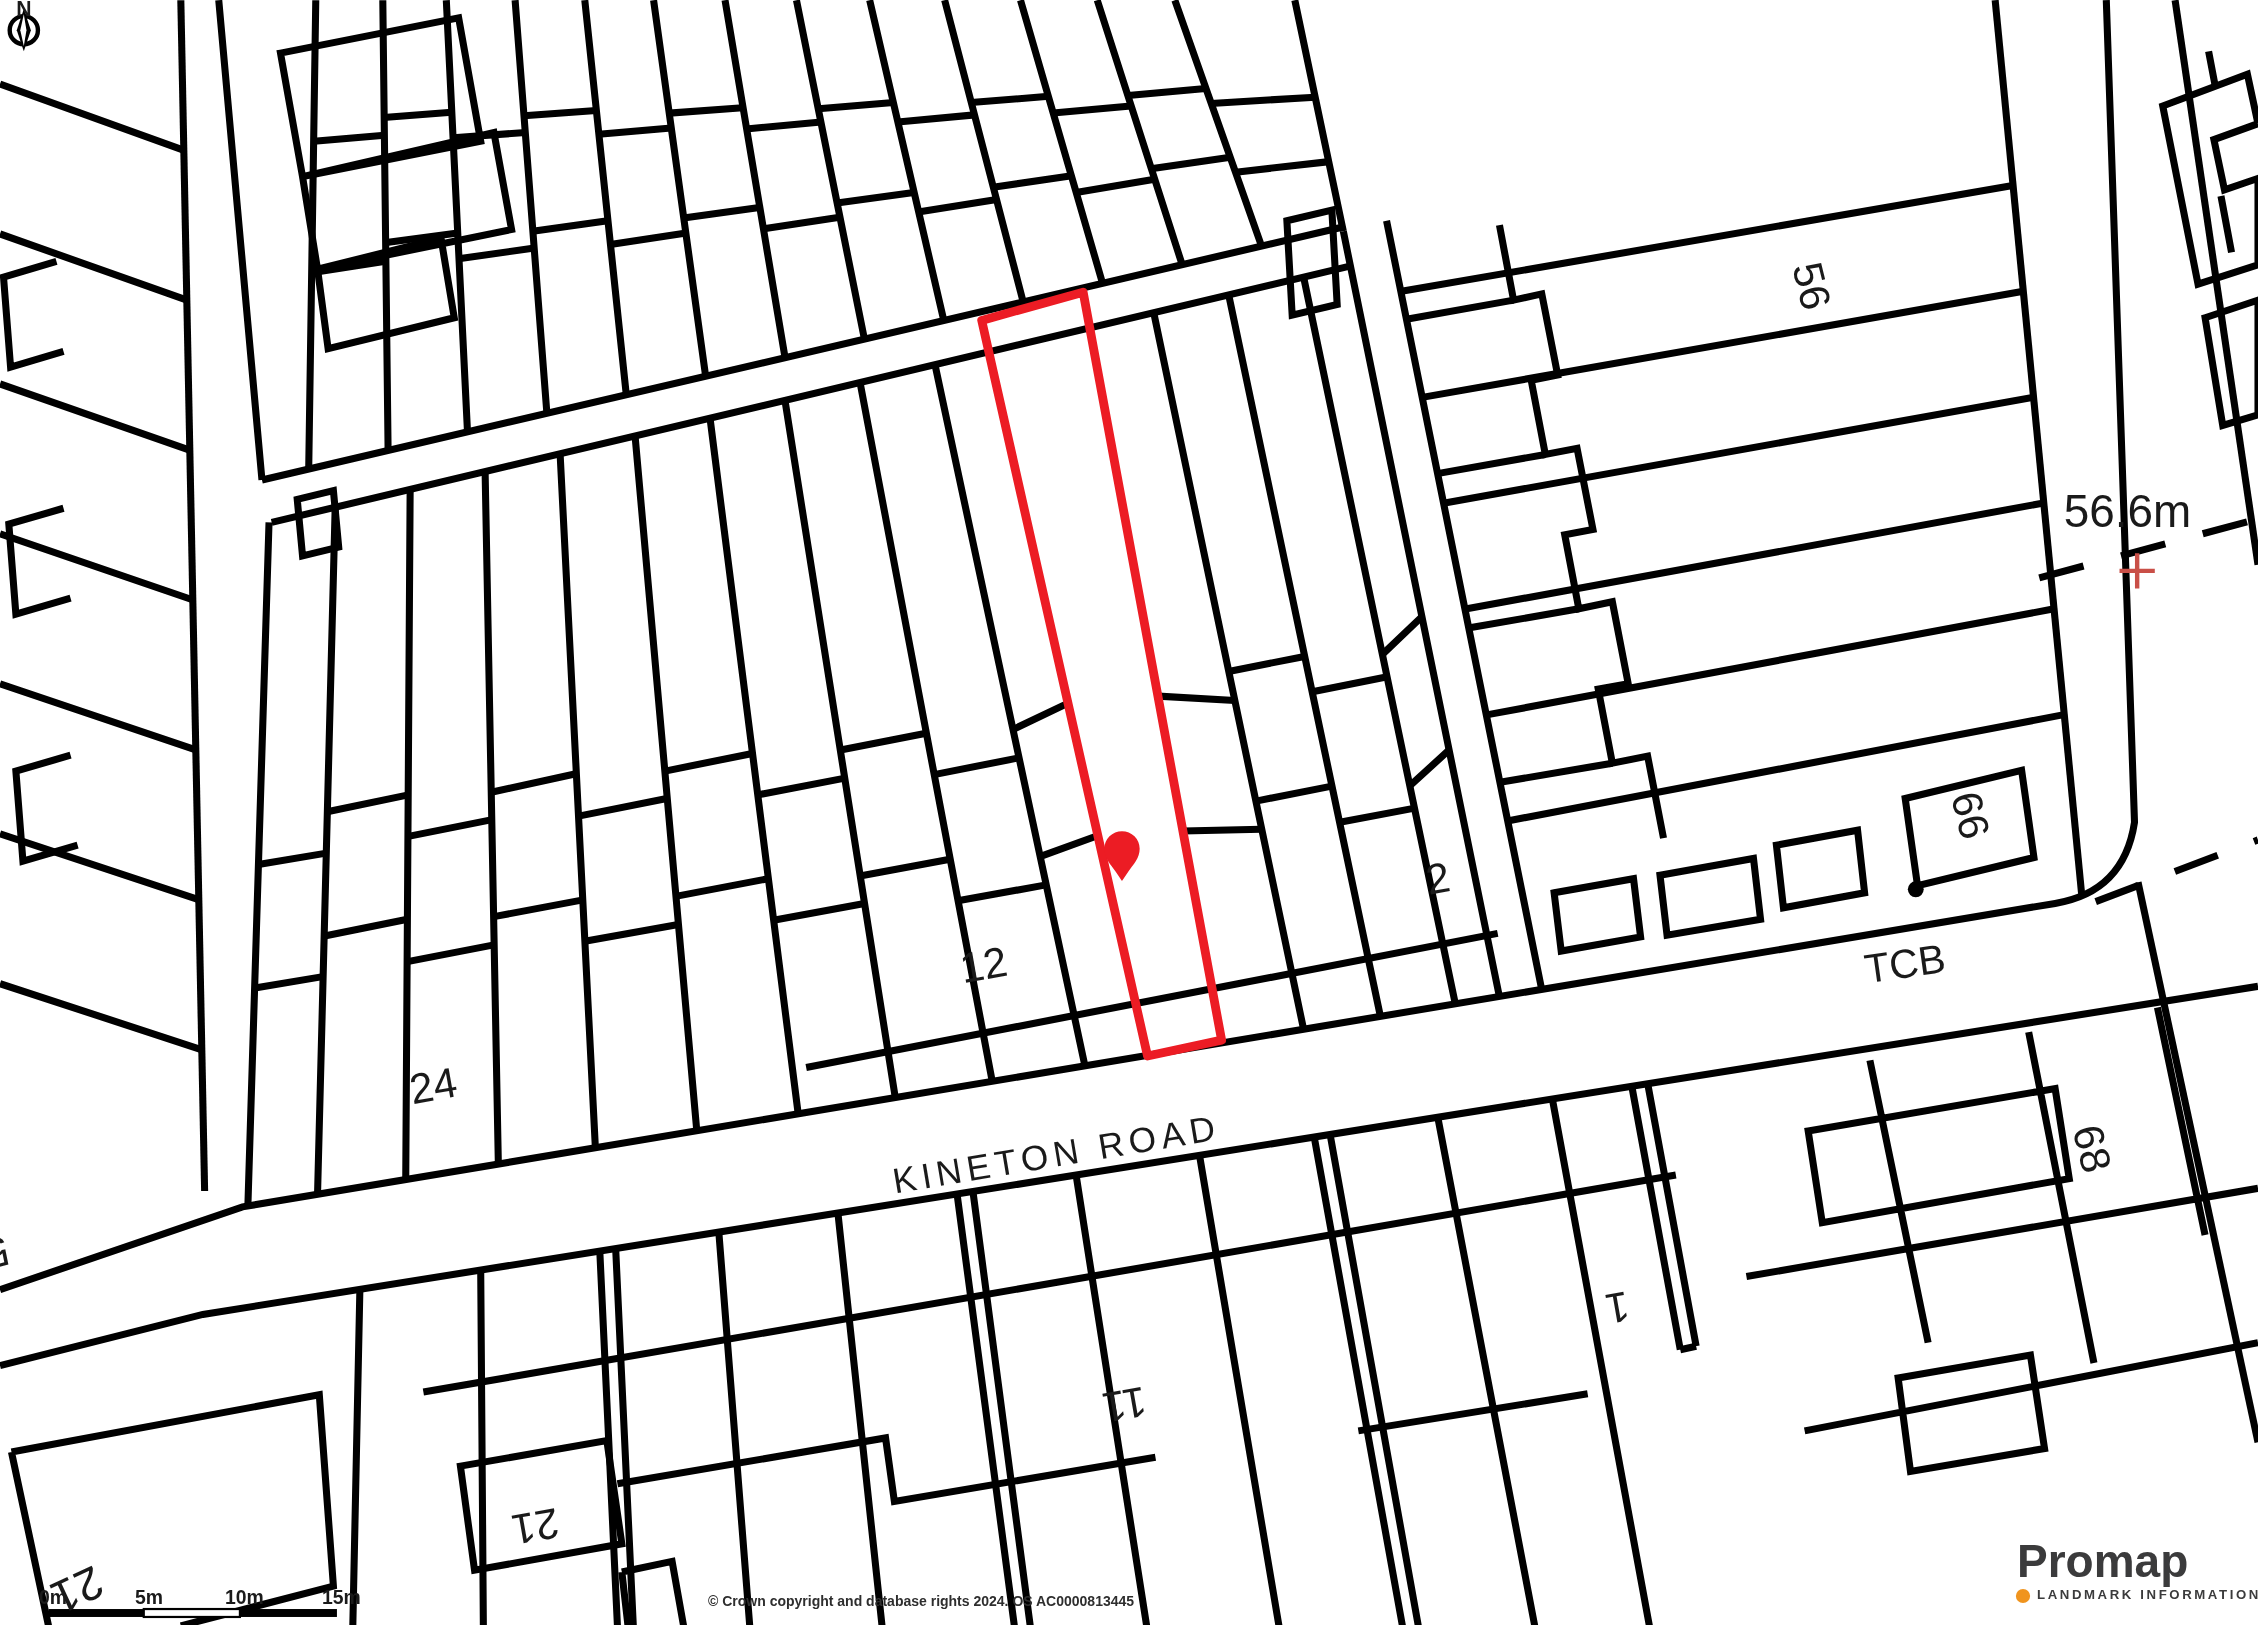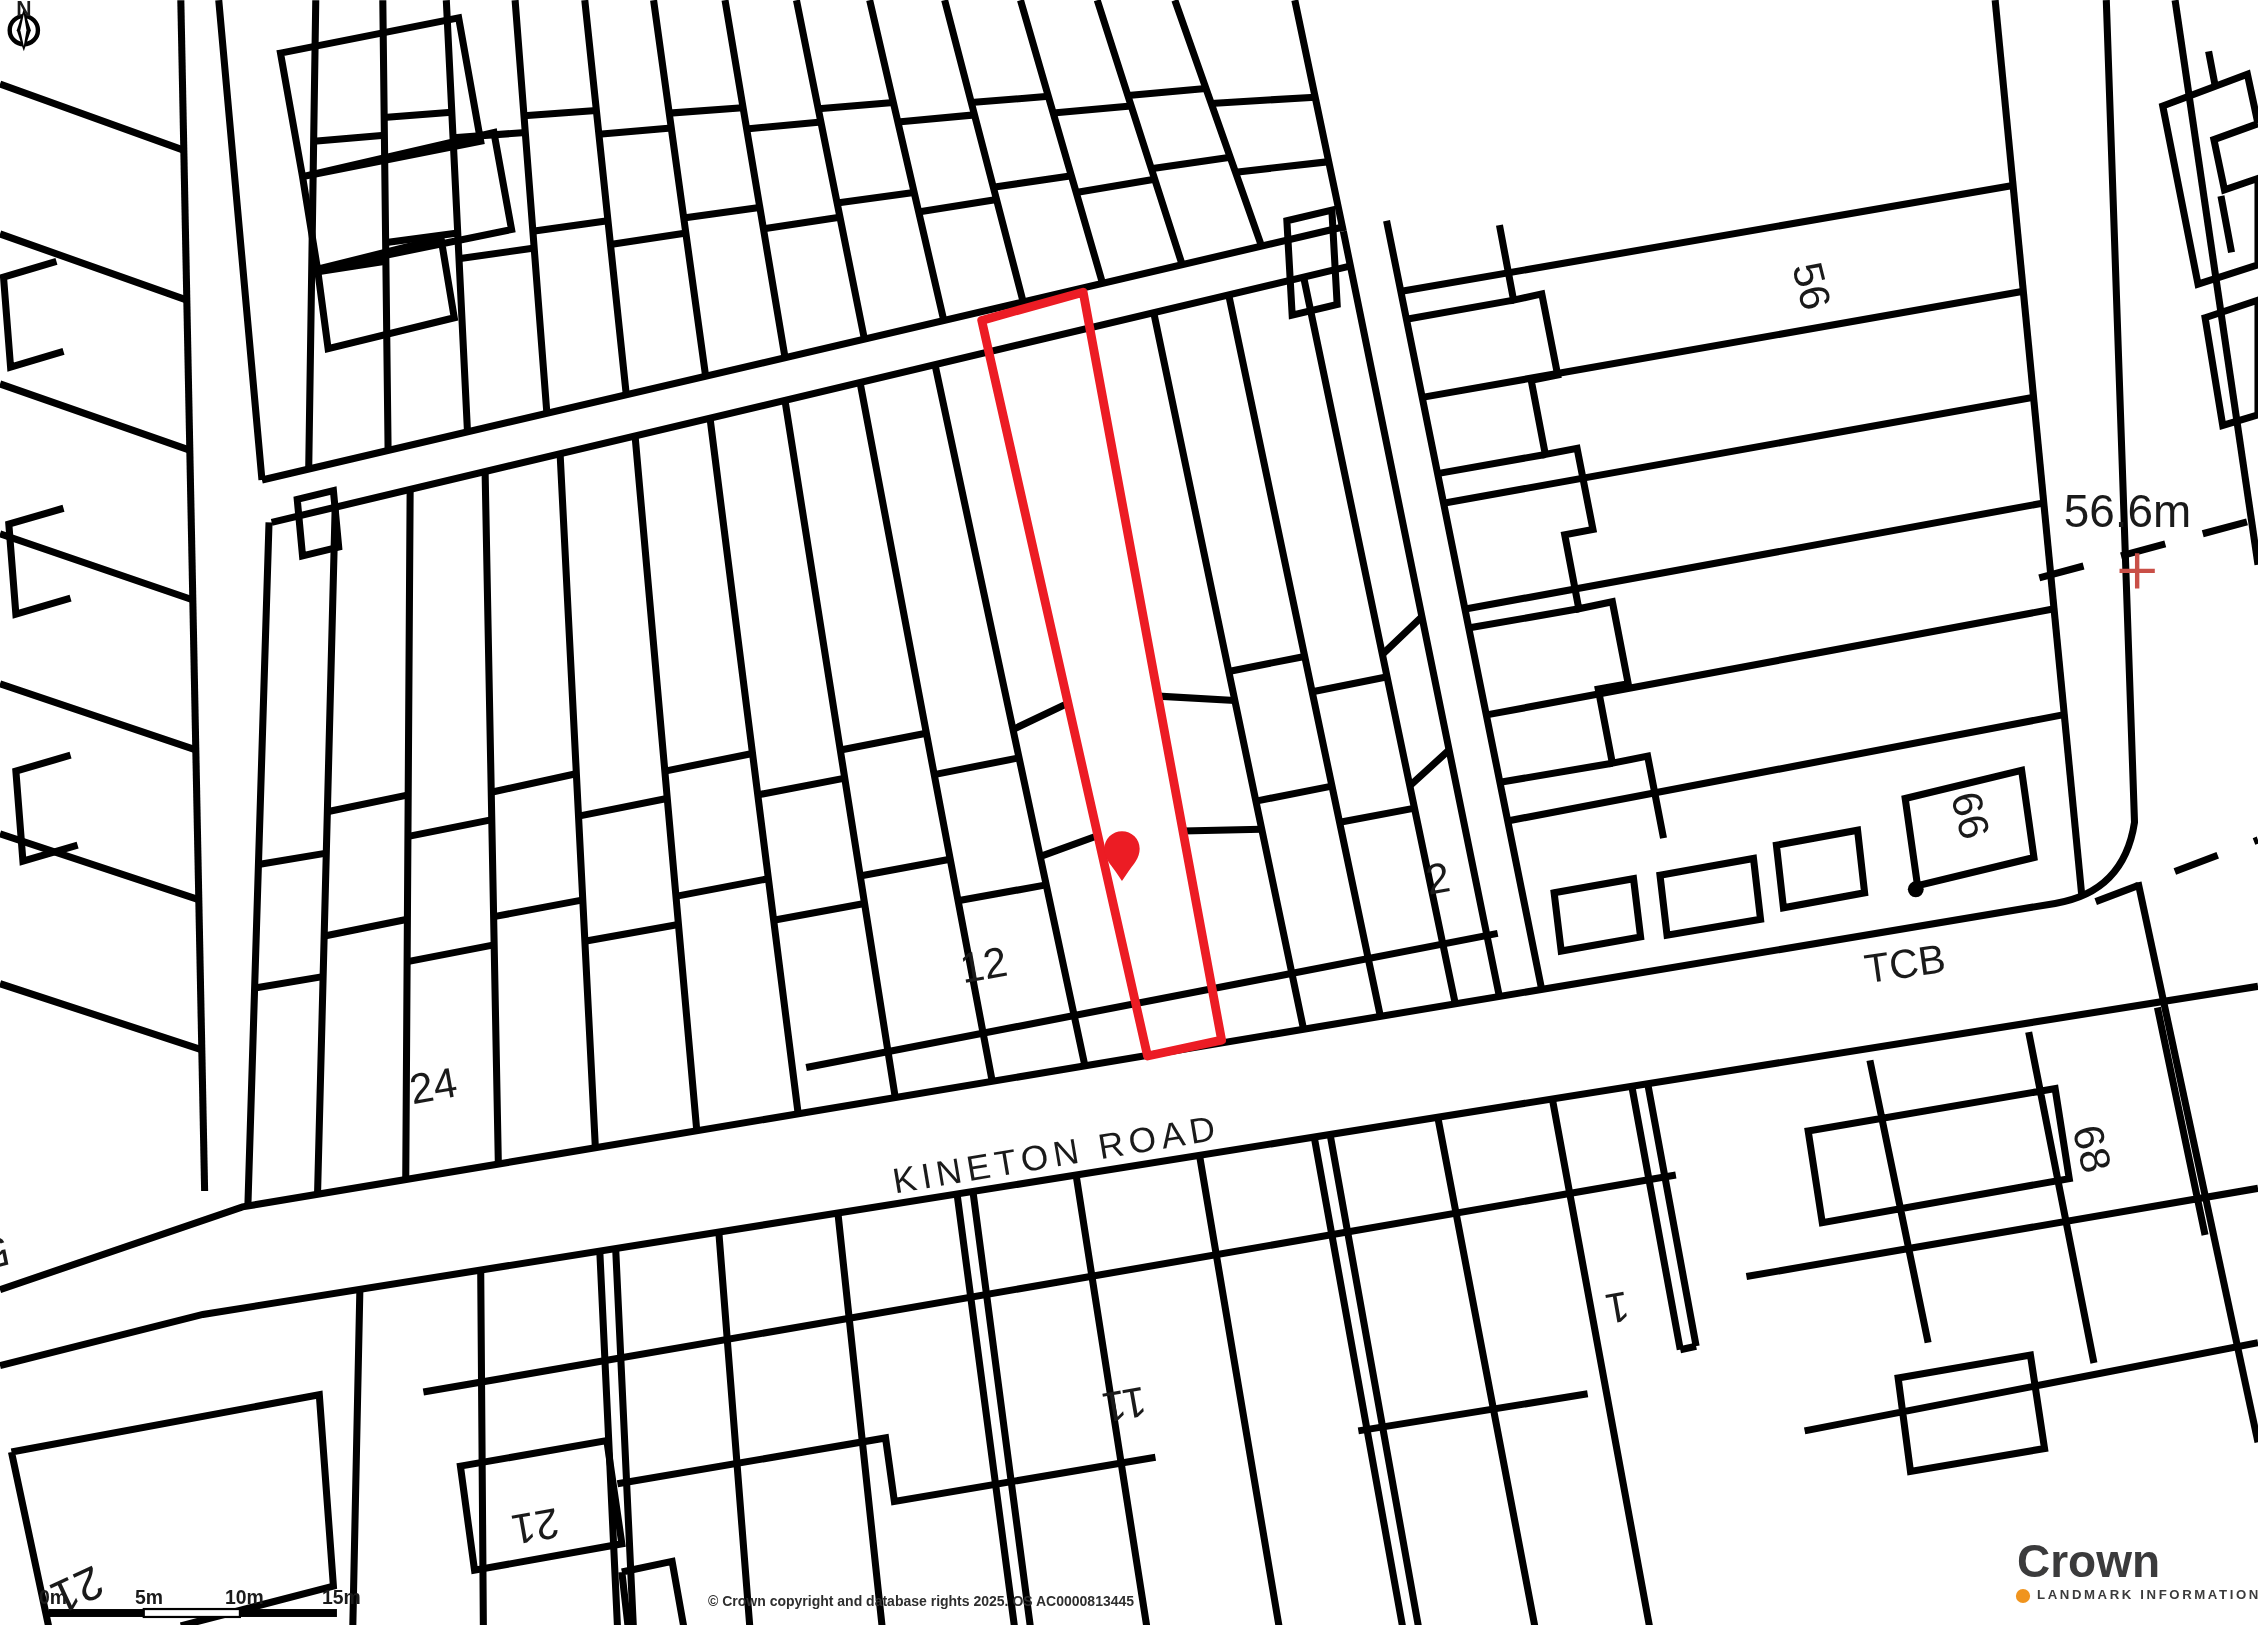--- a/index.html
+++ b/index.html
@@ -141,23 +141,23 @@
         <text x="0" y="0" transform="translate(2412,597) rotate(0)" font-size="52" text-anchor="middle" fill="#1a1a1a" stroke="none">56.6m</text>
         <text x="0" y="0" transform="translate(2162,1108) rotate(-8)" font-size="46" text-anchor="middle" fill="#1a1a1a" stroke="none">TCB</text>
         <text x="0" y="0" transform="translate(27,18) rotate(0)" font-size="24" text-anchor="middle" fill="#1a1a1a" stroke="none" font-weight="bold">N</text>
         <text x="0" y="0" transform="translate(60,1818) rotate(0)" font-size="22" text-anchor="middle" fill="#1a1a1a" stroke="none" font-weight="bold">0m</text>
         <text x="0" y="0" transform="translate(169,1818) rotate(0)" font-size="22" text-anchor="middle" fill="#1a1a1a" stroke="none" font-weight="bold">5m</text>
         <text x="0" y="0" transform="translate(277,1818) rotate(0)" font-size="22" text-anchor="middle" fill="#1a1a1a" stroke="none" font-weight="bold">10m</text>
         <text x="0" y="0" transform="translate(387,1818) rotate(0)" font-size="22" text-anchor="middle" fill="#1a1a1a" stroke="none" font-weight="bold">15m</text>
       </g>
   </svg>
 
-  <div class="footer-copyright">© Crown copyright and database rights 2025. OS AC0000813445</div>
+  <div class="footer-copyright">© Crown copyright and database rights 2024. OS AC0000813445</div>
 
   <div class="brand">
-    <div class="brand-name">Crown</div>
+    <div class="brand-name">Promap</div>
     <svg class="brand-dot" width="16" height="16" viewBox="0 0 18 18">
       <circle cx="9" cy="9" r="8" stroke="none" fill="#F0941E"></circle>
     </svg>
     <div class="brand-tag">LANDMARK INFORMATION</div>
   </div>
 </div>
 
 
 </body></html>

